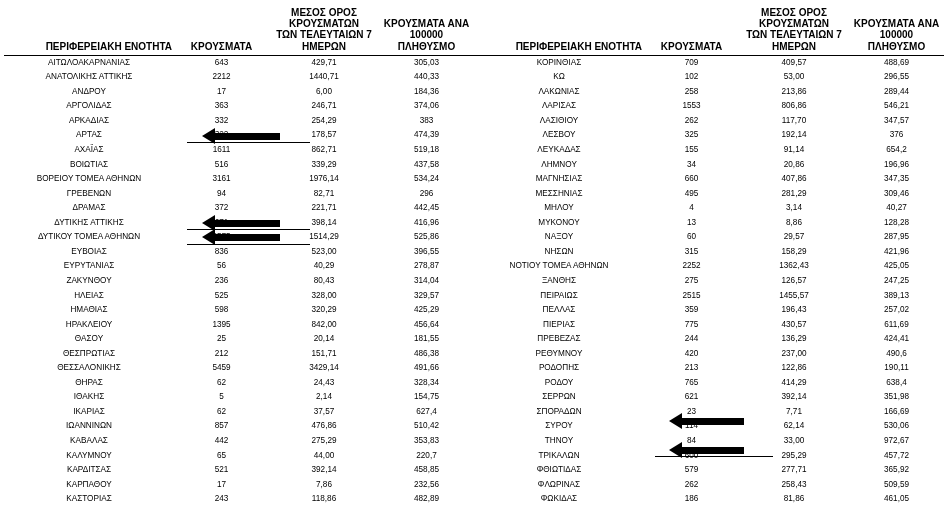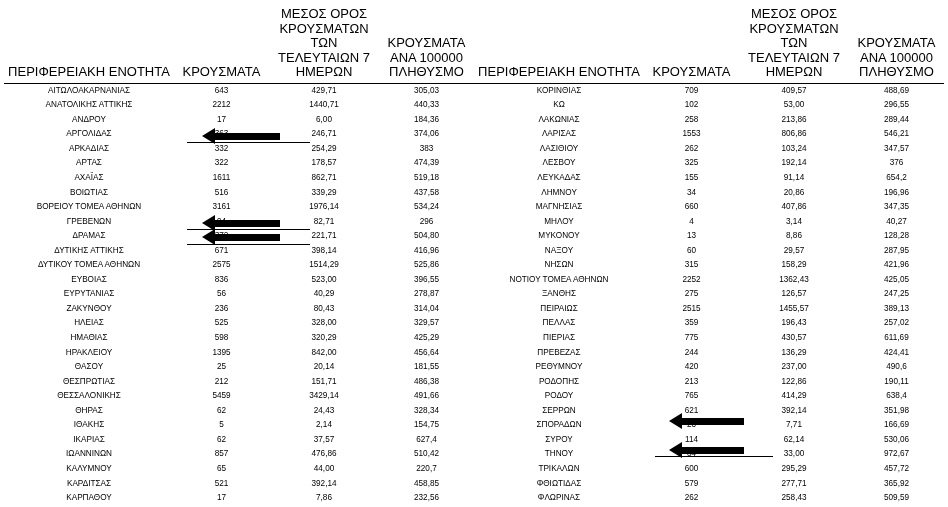--- a/index.html
+++ b/index.html
@@ -34,31 +34,31 @@
   }
   table.left { width: 470px; }
   table.right { width: 470px; }
 
   table.data col.c-name   { width: 170px; }
   table.data col.c-cases  { width: 95px; }
   table.data col.c-avg    { width: 110px; }
   table.data col.c-per    { width: 95px; }
 
   table.data thead th {
-    font-size: 13px;
-    font-weight: normal;
+    font-size: 10px;
+    font-weight: bold;
     text-align: center;
     vertical-align: bottom;
     padding: 1px 2px 3px 2px;
     line-height: 1.12;
     letter-spacing: 0px;
     border-bottom: 1.2px solid #000;
   }
   table.data thead th.h-name {
-    text-align: center;
+    text-align: right;
   }
   table.data tbody td {
     padding: 0px 3px;
     height: 14.55px;
     line-height: 14.55px;
     white-space: nowrap;
     overflow: hidden;
   }
   td.name {
     text-align: center;
@@ -178,21 +178,21 @@
           <tr>
             <td class="name">ΓΡΕΒΕΝΩΝ</td>
             <td class="num">94</td>
             <td class="num">82,71</td>
             <td class="num">296</td>
           </tr>
           <tr>
             <td class="name">ΔΡΑΜΑΣ</td>
             <td class="num">372</td>
             <td class="num">221,71</td>
-            <td class="num">504,80</td>
+            <td class="num">442,45</td>
           </tr>
           <tr>
             <td class="name">ΔΥΤΙΚΗΣ ΑΤΤΙΚΗΣ</td>
             <td class="num">671</td>
             <td class="num">398,14</td>
             <td class="num">416,96</td>
           </tr>
           <tr>
             <td class="name">ΔΥΤΙΚΟΥ ΤΟΜΕΑ ΑΘΗΝΩΝ</td>
             <td class="num">2575</td>
@@ -269,20 +269,26 @@
             <td class="name">ΙΚΑΡΙΑΣ</td>
             <td class="num">62</td>
             <td class="num">37,57</td>
             <td class="num">627,4</td>
           </tr>
           <tr>
             <td class="name">ΙΩΑΝΝΙΝΩΝ</td>
             <td class="num">857</td>
             <td class="num">476,86</td>
             <td class="num">510,42</td>
+          </tr>
+          <tr>
+            <td class="name">ΚΑΒΑΛΑΣ</td>
+            <td class="num">442</td>
+            <td class="num">275,29</td>
+            <td class="num">353,83</td>
           </tr>
           <tr>
             <td class="name">ΚΑΛΥΜΝΟΥ</td>
             <td class="num">65</td>
             <td class="num">44,00</td>
             <td class="num">220,7</td>
           </tr>
           <tr>
             <td class="name">ΚΑΡΔΙΤΣΑΣ</td>
             <td class="num">521</td>
@@ -352,21 +358,21 @@
           </tr>
           <tr>
             <td class="name">ΛΑΡΙΣΑΣ</td>
             <td class="num">1553</td>
             <td class="num">806,86</td>
             <td class="num">546,21</td>
           </tr>
           <tr>
             <td class="name">ΛΑΣΙΘΙΟΥ</td>
             <td class="num">262</td>
-            <td class="num">103,24</td>
+            <td class="num">117,70</td>
             <td class="num">347,57</td>
           </tr>
           <tr>
             <td class="name">ΛΕΣΒΟΥ</td>
             <td class="num">325</td>
             <td class="num">192,14</td>
             <td class="num">376</td>
           </tr>
           <tr>
             <td class="name">ΛΕΥΚΑΔΑΣ</td>
@@ -378,20 +384,26 @@
             <td class="name">ΛΗΜΝΟΥ</td>
             <td class="num">34</td>
             <td class="num">20,86</td>
             <td class="num">196,96</td>
           </tr>
           <tr>
             <td class="name">ΜΑΓΝΗΣΙΑΣ</td>
             <td class="num">660</td>
             <td class="num">407,86</td>
             <td class="num">347,35</td>
+          </tr>
+          <tr>
+            <td class="name">ΜΕΣΣΗΝΙΑΣ</td>
+            <td class="num">495</td>
+            <td class="num">281,29</td>
+            <td class="num">309,46</td>
           </tr>
           <tr>
             <td class="name">ΜΗΛΟΥ</td>
             <td class="num">4</td>
             <td class="num">3,14</td>
             <td class="num">40,27</td>
           </tr>
           <tr>
             <td class="name">ΜΥΚΟΝΟΥ</td>
             <td class="num">13</td>

